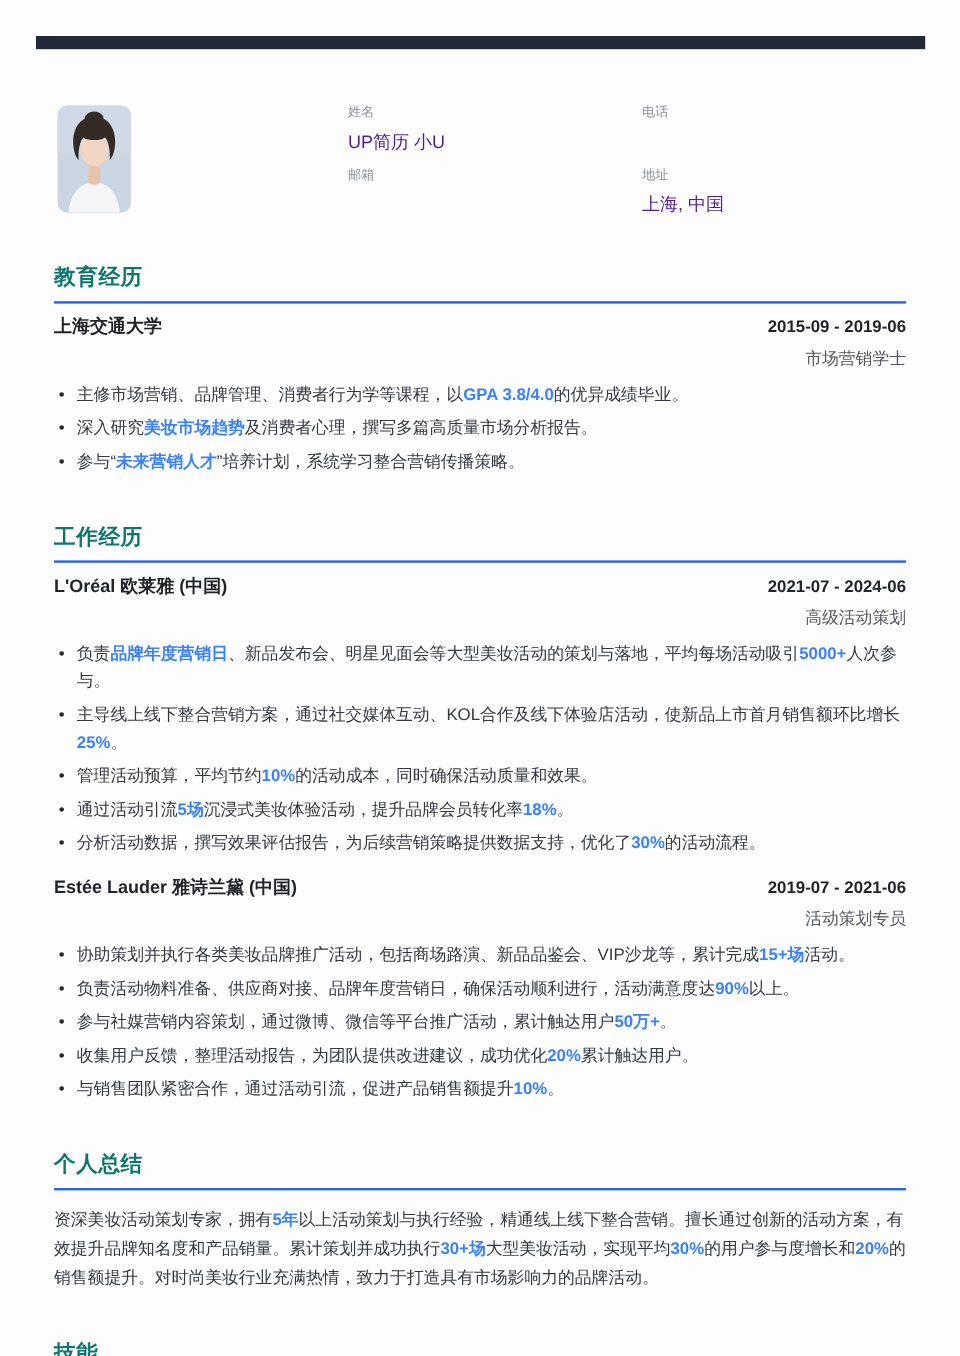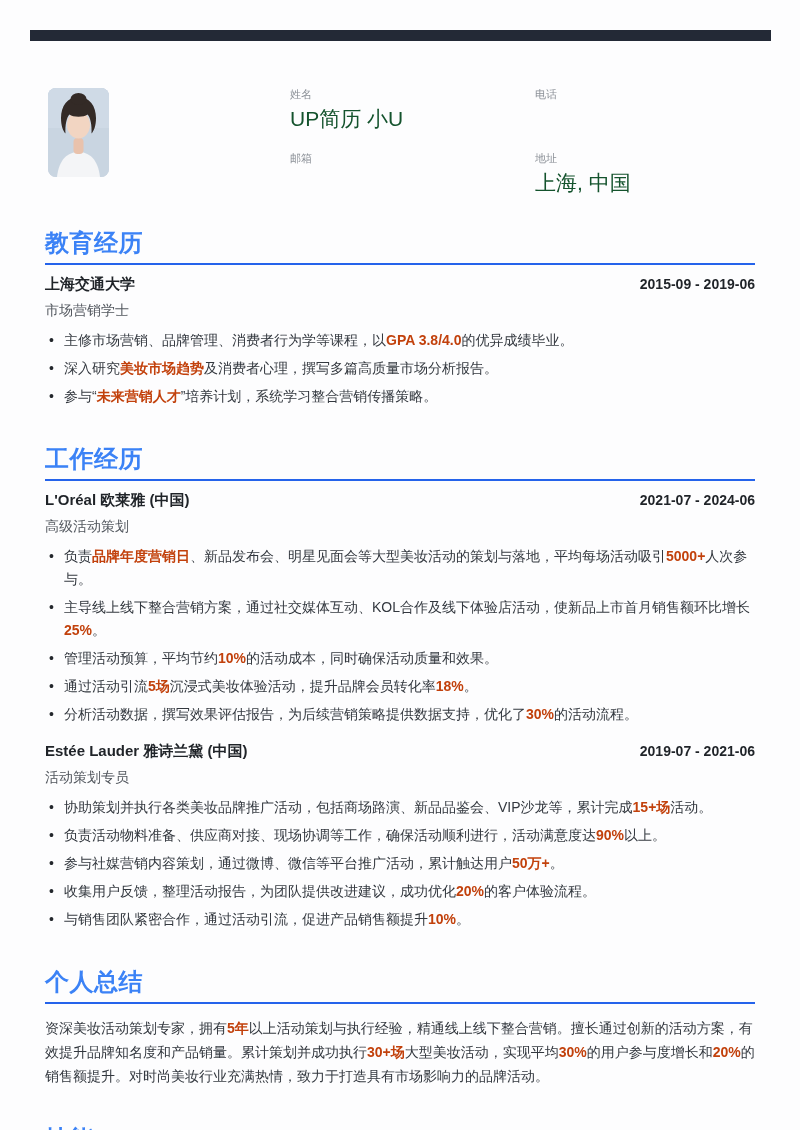--- a/index.html
+++ b/index.html
@@ -7,37 +7,37 @@
     width:800px;height:1130px;overflow:hidden;position:relative;
     background:#fdfdfe;color:#33383f;
     font-family:"Liberation Sans","DejaVu Sans",sans-serif;
   }
   .topbar{position:absolute;left:30px;top:30px;width:741px;height:11px;background:#232936;}
   .content{padding:0 45px;}
   
   .contact{display:flex;align-items:flex-start;padding-top:88px;margin-left:3px;}
   .photo{width:61px;height:89px;border-radius:8px;overflow:hidden;flex:0 0 auto;background:#c7d3df;}
   .photo svg{display:block;}
-  .fields{display:grid;grid-template-columns:245px 245px;row-gap:24px;margin-left:181px;}
+  .fields{display:grid;grid-template-columns:245px 245px;row-gap:12px;margin-left:181px;}
   .f-label{font-size:11px;color:#8b9097;line-height:13px;margin-bottom:8px;}
-  .f-value{font-size:21px;color:#14532d;line-height:19px;}
+  .f-value{font-size:15px;color:#4c1d95;line-height:19px;}
   
   .section{margin-top:40px;}
-  .section-title{font-size:24px;font-weight:700;color:#3b82f6;margin:0;line-height:22px;letter-spacing:.5px;}
+  .section-title{font-size:18px;font-weight:700;color:#0f766e;margin:0;line-height:22px;letter-spacing:.5px;}
   .rule{height:2px;background:#2563eb;margin-top:9px;}
   .entry{margin-top:10px;}
   .entry + .entry{margin-top:16px;}
   .entry-head{display:flex;justify-content:space-between;align-items:baseline;}
   .entry-title{font-size:15px;font-weight:700;color:#1f2328;}
   .entry-date{font-size:14px;font-weight:700;color:#1f2328;}
-  .entry-sub{display:flex;justify-content:flex-start;font-size:14px;color:#52575e;margin-top:7px;line-height:18px;}
+  .entry-sub{display:flex;justify-content:flex-end;font-size:14px;color:#52575e;margin-top:7px;line-height:18px;}
   .bullets{margin:10px 0 0;padding:0;list-style:none;}
   .bullet{position:relative;padding-left:19px;font-size:14px;line-height:23px;color:#33383f;margin-bottom:5px;}
   .dot{position:absolute;left:4px;top:0;color:#23272c;}
-  .bold{font-weight:700;color:#c2410c;}
+  .bold{font-weight:700;color:#3b82f6;}
   .summary{font-size:14px;line-height:24px;color:#33383f;margin:12px 0 0;}
 </style>
 </head>
 <body>
 
 <div class="topbar"></div>
 
 <div class="content">
 
   <div class="contact">
@@ -112,23 +112,23 @@
         <div class="entry">
           <div class="entry-head">
             <span class="entry-title">Estée Lauder 雅诗兰黛 (中国)</span>
             <span class="entry-date">2019-07 - 2021-06</span>
           </div>
           <div class="entry-sub">
             <span class="entry-subtitle">活动策划专员</span>
           </div>
           <ul class="bullets">
             <li class="bullet"><span class="dot">•</span><span class="seg">协助策划并执行各类美妆品牌推广活动，包括商场路演、新品品鉴会、VIP沙龙等，累计完成</span><span class="seg bold">15+场</span><span class="seg">活动。</span></li>
-            <li class="bullet"><span class="dot">•</span><span class="seg">负责活动物料准备、供应商对接、现场协调等工作，确保活动顺利进行，活动满意度达</span><span class="seg bold">90%</span><span class="seg">以上。</span></li>
+            <li class="bullet"><span class="dot">•</span><span class="seg">负责活动物料准备、供应商对接、品牌年度营销日，确保活动顺利进行，活动满意度达</span><span class="seg bold">90%</span><span class="seg">以上。</span></li>
             <li class="bullet"><span class="dot">•</span><span class="seg">参与社媒营销内容策划，通过微博、微信等平台推广活动，累计触达用户</span><span class="seg bold">50万+</span><span class="seg">。</span></li>
-            <li class="bullet"><span class="dot">•</span><span class="seg">收集用户反馈，整理活动报告，为团队提供改进建议，成功优化</span><span class="seg bold">20%</span><span class="seg">的客户体验流程。</span></li>
+            <li class="bullet"><span class="dot">•</span><span class="seg">收集用户反馈，整理活动报告，为团队提供改进建议，成功优化</span><span class="seg bold">20%</span><span class="seg">累计触达用户。</span></li>
             <li class="bullet"><span class="dot">•</span><span class="seg">与销售团队紧密合作，通过活动引流，促进产品销售额提升</span><span class="seg bold">10%</span><span class="seg">。</span></li>
           </ul>
         </div>
       </section>
       <section class="section">
         <h2 class="section-title">个人总结</h2>
         <div class="rule"></div>
         <p class="summary"><span class="seg">资深美妆活动策划专家，拥有</span><span class="seg bold">5年</span><span class="seg">以上活动策划与执行经验，精通线上线下整合营销。擅长通过创新的活动方案，有效提升品牌知名度和产品销量。累计策划并成功执行</span><span class="seg bold">30+场</span><span class="seg">大型美妆活动，实现平均</span><span class="seg bold">30%</span><span class="seg">的用户参与度增长和</span><span class="seg bold">20%</span><span class="seg">的销售额提升。对时尚美妆行业充满热情，致力于打造具有市场影响力的品牌活动。</span></p>
       </section>
       <section class="section">

